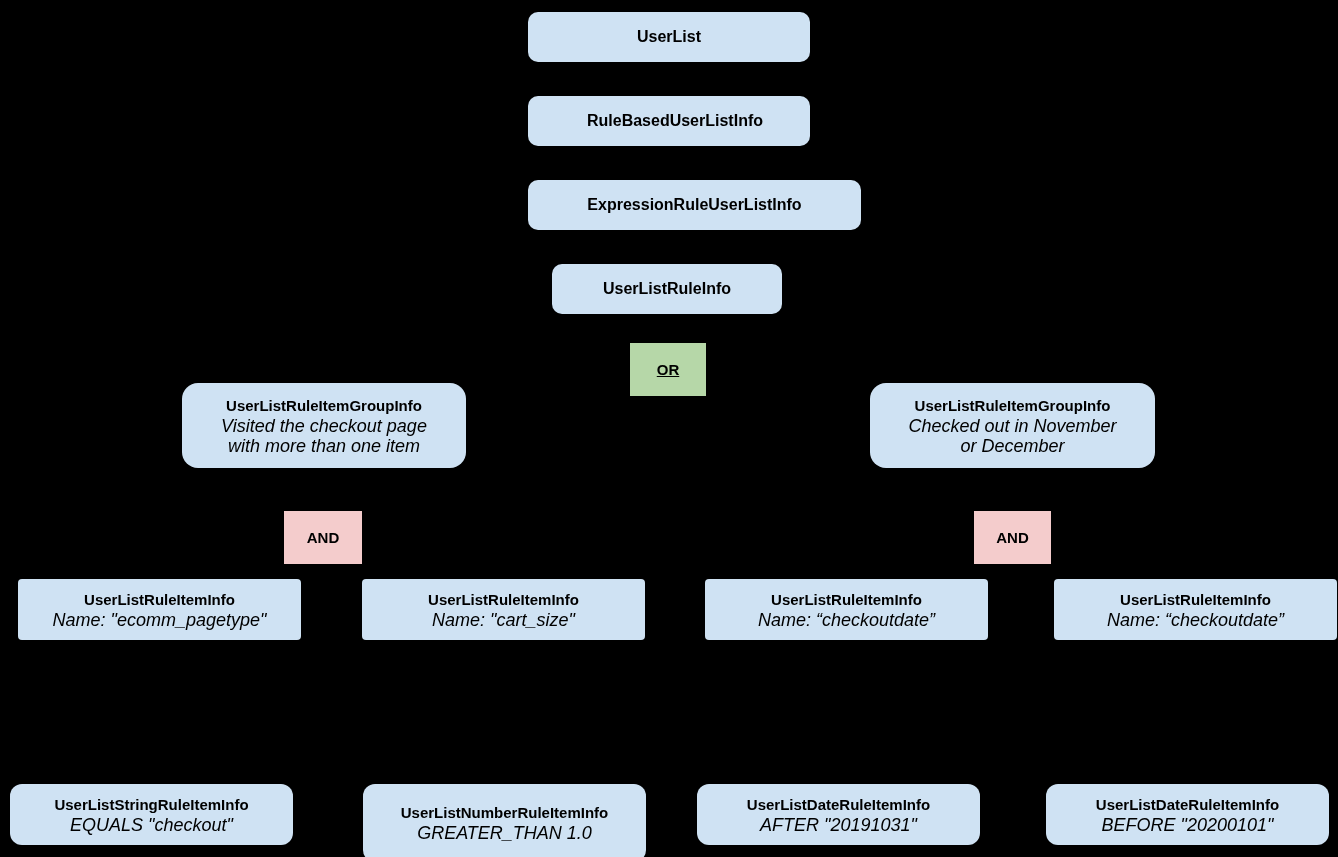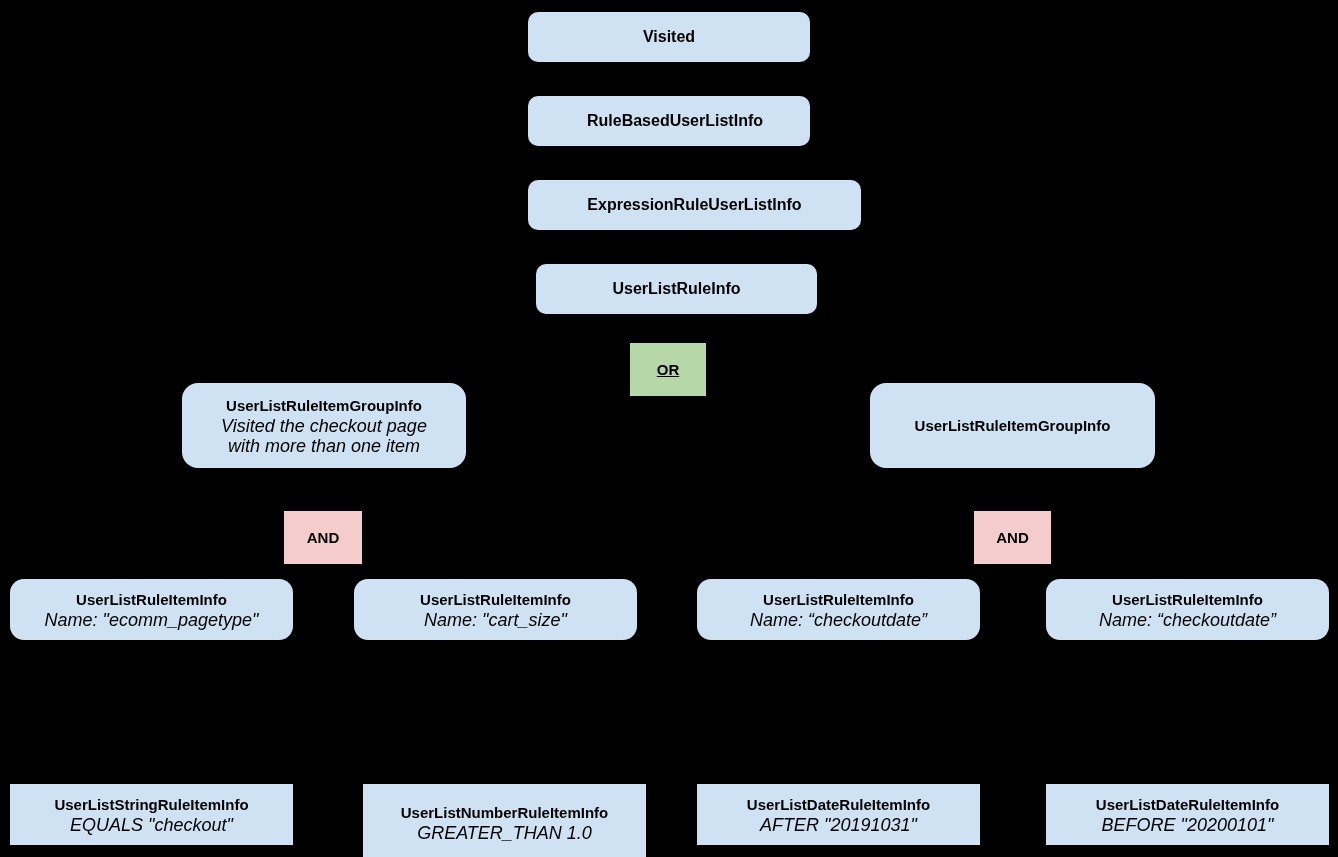--- a/index.html
+++ b/index.html
@@ -22,22 +22,22 @@
     text-align: center;
     box-sizing: border-box;
     padding: 2px 8px;
   }
   .node .title { font-weight: 700; font-size: 15px; line-height: 20px; }
   .node .sub   { font-style: italic; font-size: 18px; line-height: 20px; }
   .chain { border-radius: 10px; }
   .chain .title { font-size: 16px; line-height: 20px; }
   .group { border-radius: 16px; }
   .group .sub { max-width: 226px; }
-  .rule  { border-radius: 14px; }
-  .leaf  { border-radius: 0; }
+  .rule  { border-radius: 4px; margin-left: 8px; }
+  .leaf  { border-radius: 12px; }
   .badge {
     position: absolute;
     display: flex;
     align-items: center;
     justify-content: center;
     font-weight: 700;
     font-size: 15px;
   }
   .badge.or  { background: var(--or-fill, #b6d7a8); text-decoration: underline; }
   .badge.and { background: var(--and-fill, #f4cccc); }
@@ -47,21 +47,21 @@
     height: 15px;
     background: var(--connector, #000);
   }
   #arrowhead-left  { left: 325px; top: 375px; clip-path: polygon(0 100%, 100% 0, 80% 78%); }
   #arrowhead-right { left: 984px; top: 375px; clip-path: polygon(100% 100%, 0 0, 20% 78%); }
 
   
   #chain-0 { left: 528px; top: 12px;  width: 282px; height: 50px; }
   #chain-1 { left: 528px; top: 96px;  width: 282px; height: 50px; padding-left: 20px; }
   #chain-2 { left: 528px; top: 180px; width: 333px; height: 50px; }
-  #chain-3 { left: 536px; top: 264px; width: 281px; height: 50px; }
+  #chain-3 { left: 552px; top: 264px; width: 230px; height: 50px; }
 
   #or-badge { left: 630px; top: 343px; width: 76px; height: 53px; }
 
   #group-0 { left: 182px; top: 383px; width: 284px; height: 85px; }
   #group-1 { left: 870px; top: 383px; width: 285px; height: 85px; }
 
   #and-0 { left: 284px; top: 511px; width: 78px; height: 53px; }
   #and-1 { left: 974px; top: 511px; width: 77px; height: 53px; }
 
   #r-0-0 { left: 10px;   top: 579px; width: 283px; height: 61px; }
@@ -73,21 +73,21 @@
   #leaf-0-1 { left: 363px;  top: 784px; width: 283px; height: 78px; }
   #leaf-1-0 { left: 697px;  top: 784px; width: 283px; height: 61px; }
   #leaf-1-1 { left: 1046px; top: 784px; width: 283px; height: 61px; }
 </style>
 </head>
 <body>
 
 <div class="canvas">
 
   <div class="node chain" id="chain-0">
-    <span class="title">Visited</span>
+    <span class="title">UserList</span>
   </div>
   <div class="node chain" id="chain-1">
     <span class="title">RuleBasedUserListInfo</span>
   </div>
   <div class="node chain" id="chain-2">
     <span class="title">ExpressionRuleUserListInfo</span>
   </div>
   <div class="node chain" id="chain-3">
     <span class="title">UserListRuleInfo</span>
   </div>
@@ -96,20 +96,21 @@
 
   <div class="arrowhead" id="arrowhead-left"></div>
   <div class="arrowhead" id="arrowhead-right"></div>
 
   <div class="node group" id="group-0">
     <span class="title">UserListRuleItemGroupInfo</span>
     <span class="sub">Visited the checkout page with more than one item</span>
   </div>
   <div class="node group" id="group-1">
     <span class="title">UserListRuleItemGroupInfo</span>
+    <span class="sub">Checked out in November or December</span>
   </div>
 
   <div class="badge and" id="and-0">AND</div>
   <div class="badge and" id="and-1">AND</div>
 
   <div class="node rule" id="r-0-0">
     <span class="title">UserListRuleItemInfo</span>
     <span class="sub">Name: "ecomm_pagetype"</span>
   </div>
   <div class="node rule" id="r-0-1">

